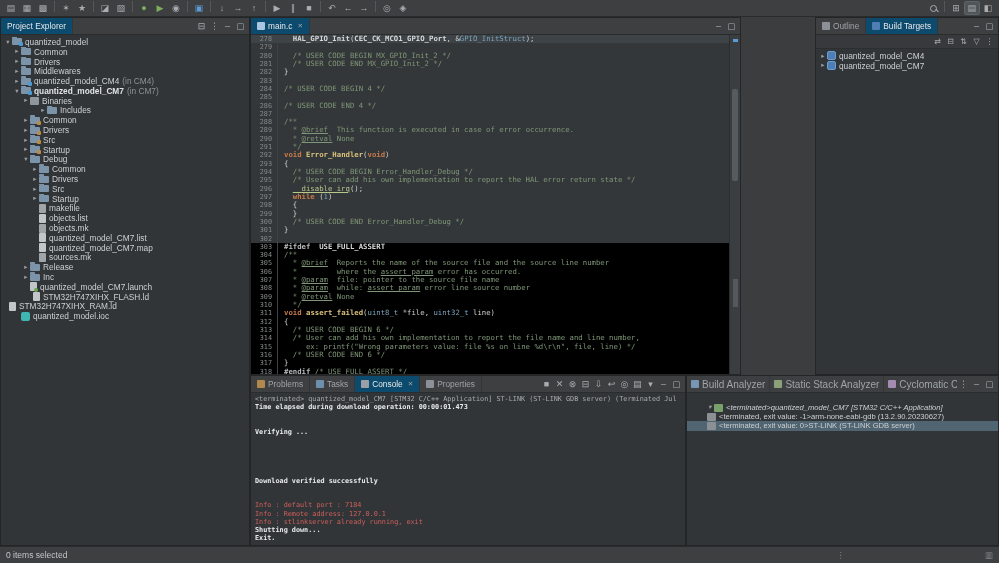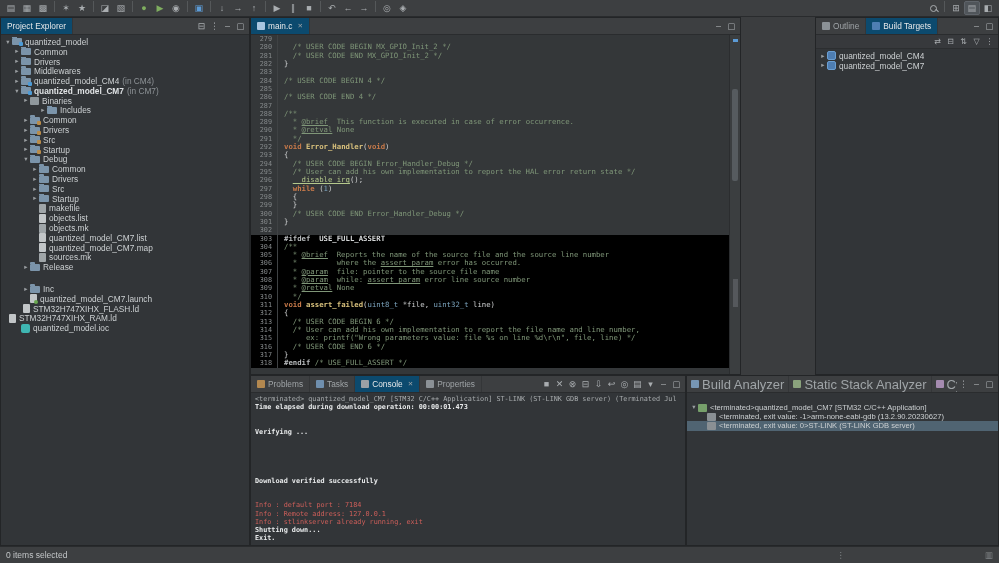--- a/index.html
+++ b/index.html
@@ -42,21 +42,21 @@
   .hdr-icons{display:flex;align-items:center;margin-left:auto;padding-right:2px}
   .hdr-icons .ticon{width:13px}
   .pcontent{position:absolute;left:0;top:17px;right:0;bottom:0;overflow:hidden}
 
   
   .explorer{left:0;top:17px;width:250px;height:529px}
   .editorp {left:250px;top:17px;width:491px;height:358px}
   .outlinep{left:815px;top:17px;width:184px;height:358px}
   .consolep{left:250px;top:375px;width:436px;height:171px}
   .debugp  {left:686px;top:375px;width:313px;height:171px}
-  .debugp .tab{padding:0 4px;font-size:13px}
+  .debugp .tab{padding:0 4px;font-size:10px}
 
   
   .treewrap{padding-top:2px}
   .trow{display:flex;align-items:center;height:9.8px;white-space:nowrap;overflow:hidden;
     font-size:8.3px;color:#ccd0d2;cursor:default}
   .trow.sel{background:#506472}
   .arrow{width:8px;font-size:6.5px;color:#9b9fa2;text-align:center;flex:0 0 auto;line-height:1}
   .tlabel{overflow:hidden;text-overflow:ellipsis}
   .tlabel.b{font-weight:bold;color:#e0e3e5}
   .tsuffix{color:#8d9296;margin-left:3px}
@@ -301,31 +301,31 @@
       <div class="trow" style="padding-left: 30px;">
         <span class="arrow"></span>
         <span class="ticn i-mk"></span>
         <span class="tlabel">sources.mk</span>
       </div>
       <div class="trow" style="padding-left: 21px;">
         <span class="arrow">▸</span>
         <span class="ticn i-folder"></span>
         <span class="tlabel">Release</span>
       </div>
-      <div class="trow" style="padding-left: 21px; margin-top: 12px;">
+      <div class="trow" style="padding-left: 21px;">
         <span class="arrow">▸</span>
         <span class="ticn i-inc"></span>
         <span class="tlabel">Inc</span>
       </div>
       <div class="trow" style="padding-left: 21px;">
         <span class="arrow"></span>
         <span class="ticn i-launch"></span>
         <span class="tlabel">quantized_model_CM7.launch</span>
       </div>
-      <div class="trow" style="padding-left: 14px;">
+      <div class="trow" style="padding-left: 24px;">
         <span class="arrow"></span>
         <span class="ticn i-doc"></span>
         <span class="tlabel">STM32H747XIHX_FLASH.ld</span>
       </div>
       <div class="trow" style="">
         <span class="arrow"></span>
         <span class="ticn i-doc"></span>
         <span class="tlabel">STM32H747XIHX_RAM.ld</span>
       </div>
       <div class="trow" style="padding-left: 12px;">
@@ -344,20 +344,21 @@
           <span class="tablabel">main.c</span>
           <span class="tabclose">✕</span>
         </div>
       </div>
     <div class="hdr-icons" id="ed-icons">
         <div class="ticon">–</div>
         <div class="ticon">▢</div>
       </div>
   </div>
   <div class="codewrap" id="code-area">
+      <div class="cline hl"><span class="lnum">278</span><span class="ltext"><span class="tk-pl">  </span><span class="tk-fc">HAL_GPIO_Init</span><span class="tk-pl">(</span><span class="tk-mc">CEC_CK_MCO1_GPIO_Port</span><span class="tk-pl">, &amp;</span><span class="tk-vr">GPIO_InitStruct</span><span class="tk-pl">);</span></span></div>
       <div class="cline"><span class="lnum">279</span><span class="ltext"></span></div>
       <div class="cline"><span class="lnum">280</span><span class="ltext"><span class="tk-cm">  /* USER CODE BEGIN MX_GPIO_Init_2 */</span></span></div>
       <div class="cline"><span class="lnum">281</span><span class="ltext"><span class="tk-cm">  /* USER CODE END MX_GPIO_Init_2 */</span></span></div>
       <div class="cline"><span class="lnum">282</span><span class="ltext"><span class="tk-pl">}</span></span></div>
       <div class="cline"><span class="lnum">283</span><span class="ltext"></span></div>
       <div class="cline"><span class="lnum">284</span><span class="ltext"><span class="tk-cm">/* USER CODE BEGIN 4 */</span></span></div>
       <div class="cline"><span class="lnum">285</span><span class="ltext"></span></div>
       <div class="cline"><span class="lnum">286</span><span class="ltext"><span class="tk-cm">/* USER CODE END 4 */</span></span></div>
       <div class="cline"><span class="lnum">287</span><span class="ltext"></span></div>
       <div class="cline"><span class="lnum">288</span><span class="ltext"><span class="tk-cm">/**</span></span></div>
@@ -516,21 +517,21 @@
           <span class="tablabel">Debug</span>
         </div>
       </div>
     <div class="hdr-icons" id="db-icons">
         <div class="ticon">⋮</div>
         <div class="ticon">–</div>
         <div class="ticon">▢</div>
       </div>
   </div>
   <div class="pcontent dbgtree" id="db-tree">
-      <div class="trow" style="padding-left: 3px;">
+      <div class="trow" style="padding-left: 19px; font-style: italic;">
         <span class="arrow">▾</span>
         <span class="ticn i-debugtarget"></span>
         <span class="tlabel">&lt;terminated&gt;quantized_model_CM7 [STM32 C/C++ Application]</span>
       </div>
       <div class="trow" style="padding-left: 12px;">
         <span class="arrow"></span>
         <span class="ticn i-process"></span>
         <span class="tlabel">&lt;terminated, exit value: -1&gt;arm-none-eabi-gdb (13.2.90.20230627)</span>
       </div>
       <div class="trow sel" style="padding-left: 12px;">

